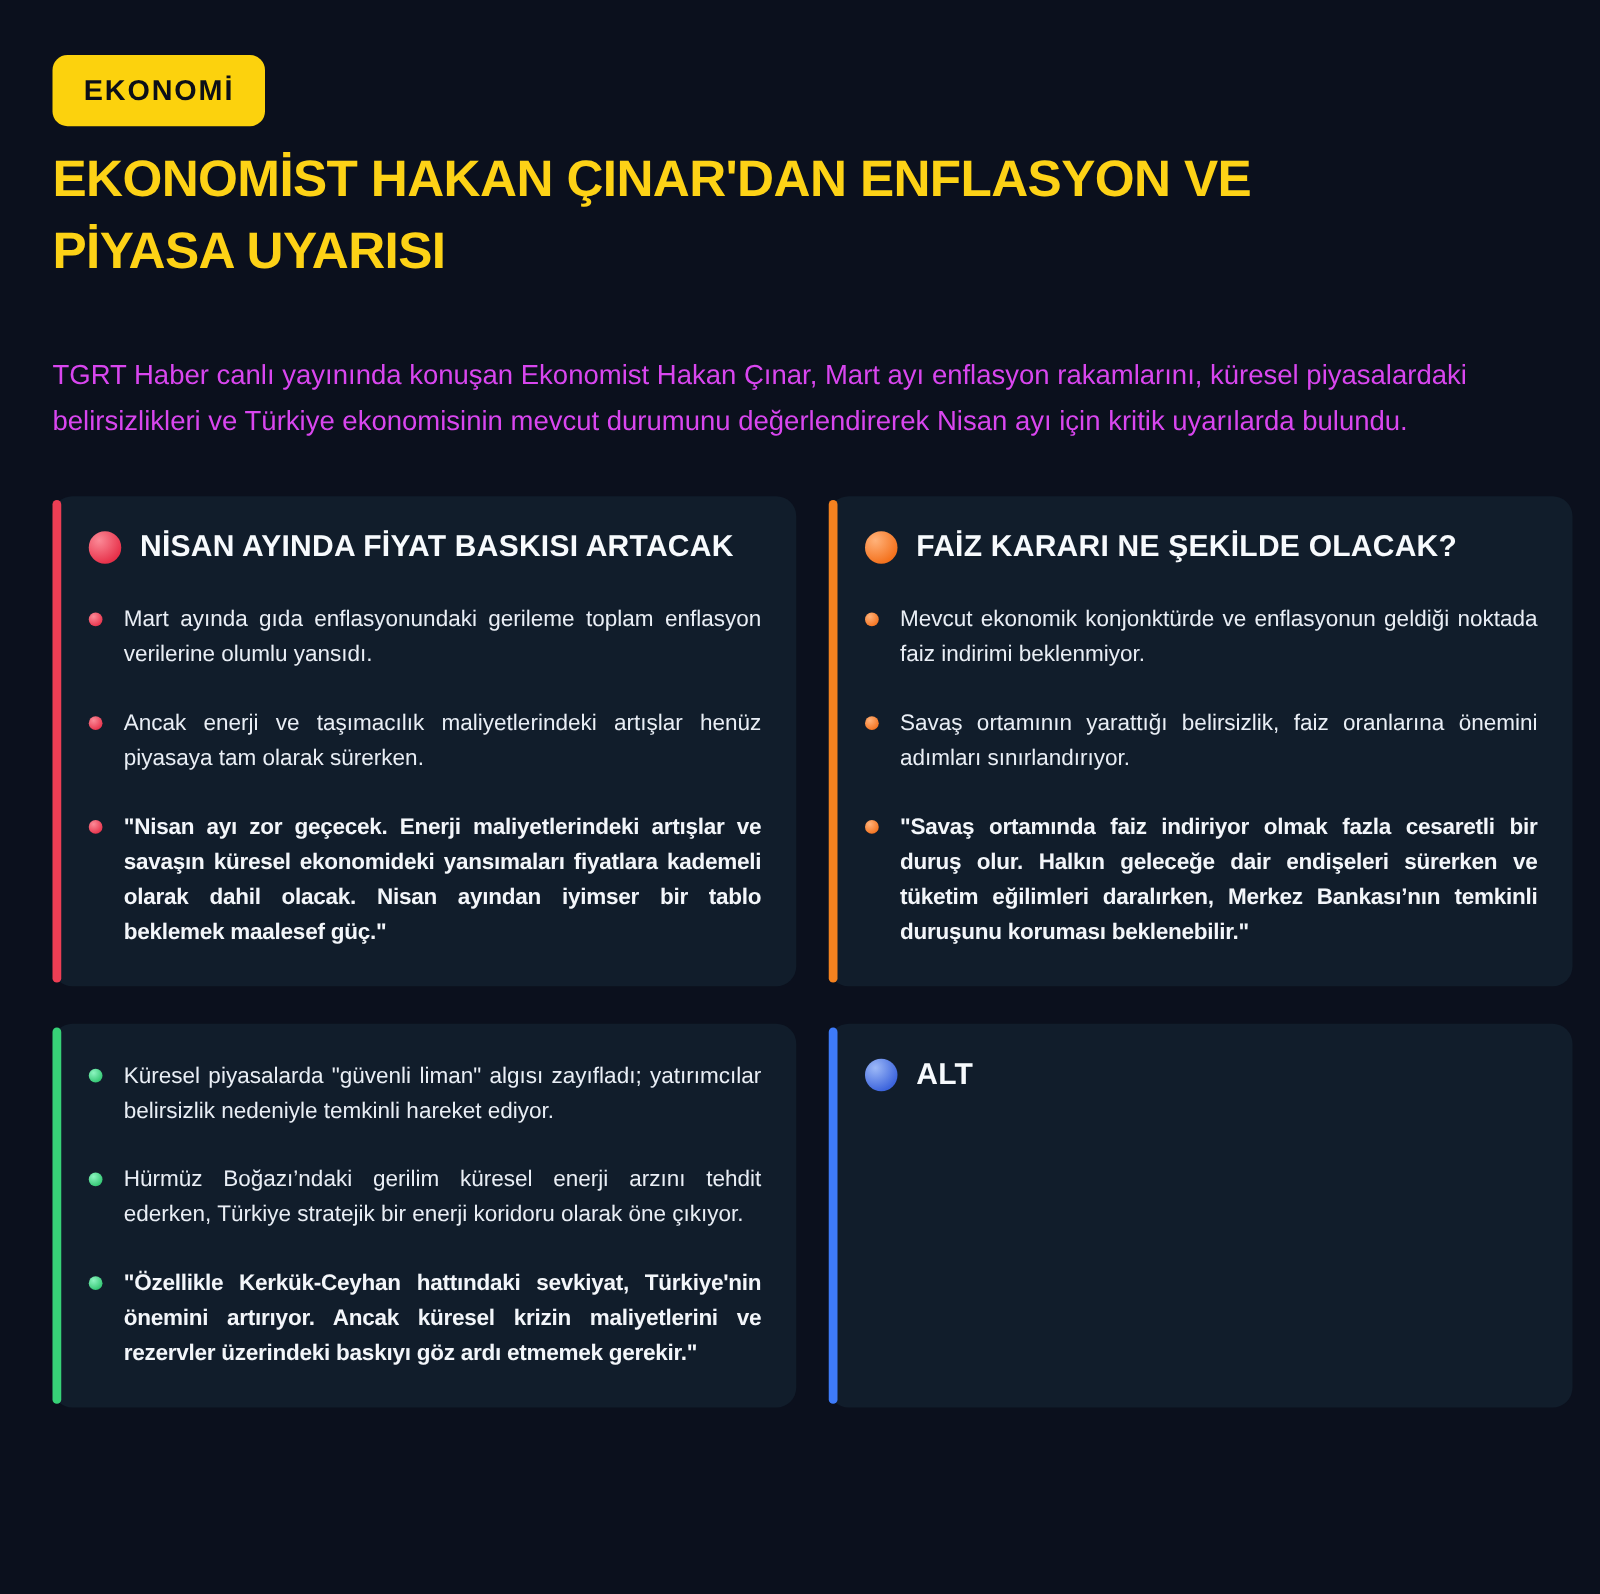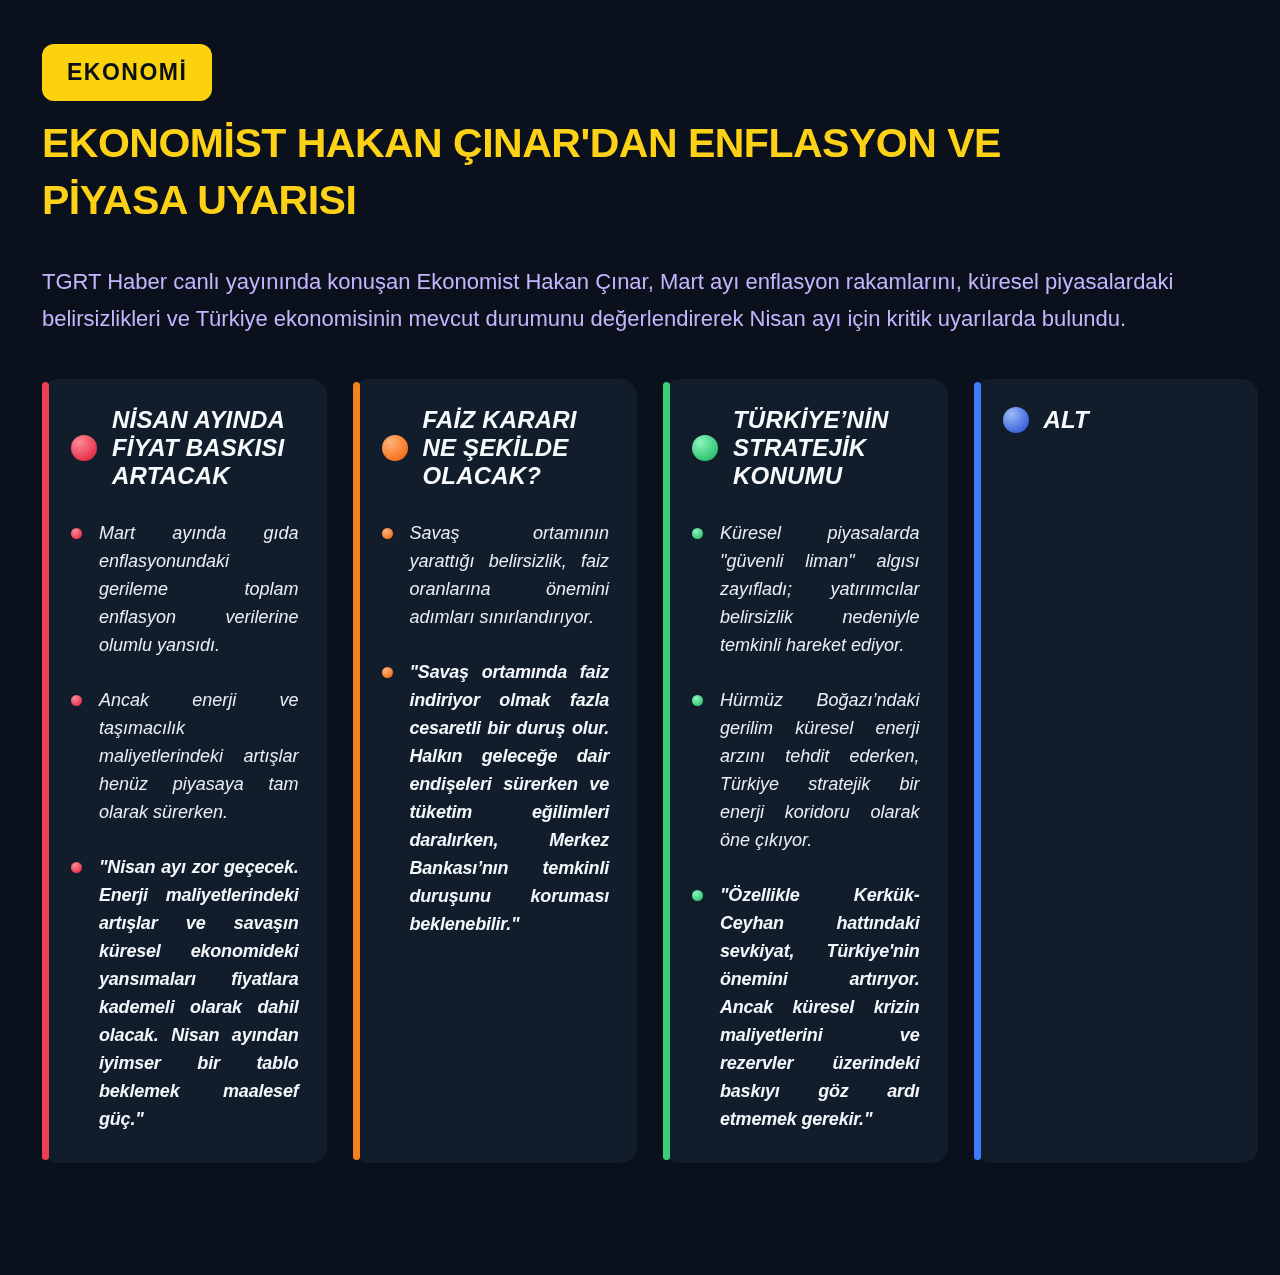--- a/index.html
+++ b/index.html
@@ -23,33 +23,32 @@
   .headline {
     margin-top:14px;
     max-width:1090px;
     color: var(--title-color, #fdd216);
     font-size:41px; line-height:57px; font-weight:700;
     letter-spacing:-0.5px;
     text-transform:uppercase;
   }
 
   .intro {
-    margin-top:34px;
+    margin-top:52px;
     max-width:1140px;
     font-size:22px; line-height:37px;
-    color:#c4b5fd;
+    color:#d946ef;
   }
 
   .grid {
     margin-top:42px;
     display:grid;
-    grid-template-columns:1fr 1fr 1fr 1fr;
+    grid-template-columns:1fr 1fr;
     column-gap:26px;
     row-gap:30px;
-    font-style:italic;
   }
 
   .card {
     position:relative;
     background: var(--card-bg, #111d2b);
     border-radius:16px;
     padding:27px 28px 30px 29px;
   }
   .stripe {
     position:absolute; left:0; top:3px; bottom:3px; width:7px;
@@ -121,35 +120,35 @@
 
     <section class="card" style="--stripe: #f5821f; --dot-from: #ffb27a; --dot-to: #f4711c;">
       <div class="stripe"></div>
       <div class="card-head">
         <span class="dot-lg"></span>
         <h2>FAİZ KARARI NE ŞEKİLDE OLACAK?</h2>
       </div>
       <ul class="bullets">
         <li class="bullet">
           <span class="dot-sm"></span>
+          <p>Mevcut ekonomik konjonktürde ve enflasyonun geldiği noktada faiz indirimi beklenmiyor.</p>
+        </li>
+        <li class="bullet">
+          <span class="dot-sm"></span>
           <p>Savaş ortamının yarattığı belirsizlik, faiz oranlarına önemini adımları sınırlandırıyor.</p>
         </li>
         <li class="bullet quote">
           <span class="dot-sm"></span>
           <p>"Savaş ortamında faiz indiriyor olmak fazla cesaretli bir duruş olur. Halkın geleceğe dair endişeleri sürerken ve tüketim eğilimleri daralırken, Merkez Bankası’nın temkinli duruşunu koruması beklenebilir."</p>
         </li>
       </ul>
     </section>
 
     <section class="card" style="--stripe: #37d277; --dot-from: #8cf5c0; --dot-to: #2fc46f;">
       <div class="stripe"></div>
-      <div class="card-head">
-        <span class="dot-lg"></span>
-        <h2>TÜRKİYE’NİN STRATEJİK KONUMU</h2>
-      </div>
       <ul class="bullets">
         <li class="bullet">
           <span class="dot-sm"></span>
           <p>Küresel piyasalarda "güvenli liman" algısı zayıfladı; yatırımcılar belirsizlik nedeniyle temkinli hareket ediyor.</p>
         </li>
         <li class="bullet">
           <span class="dot-sm"></span>
           <p>Hürmüz Boğazı’ndaki gerilim küresel enerji arzını tehdit ederken, Türkiye stratejik bir enerji koridoru olarak öne çıkıyor.</p>
         </li>
         <li class="bullet quote">

